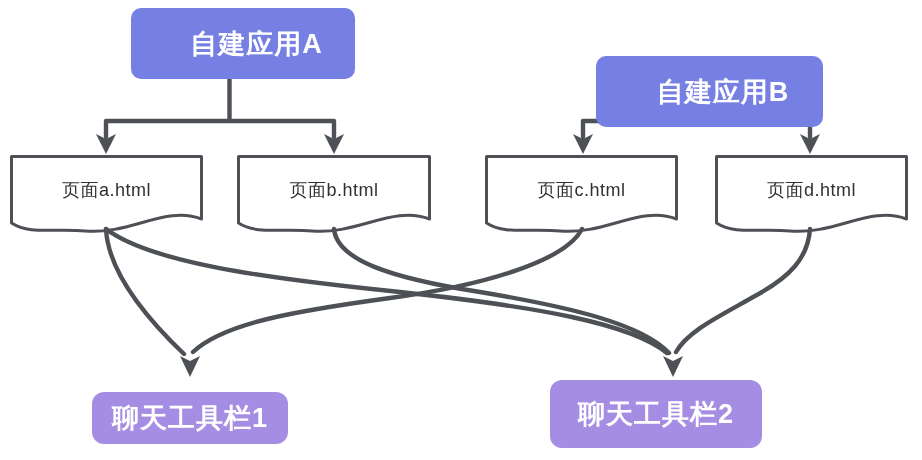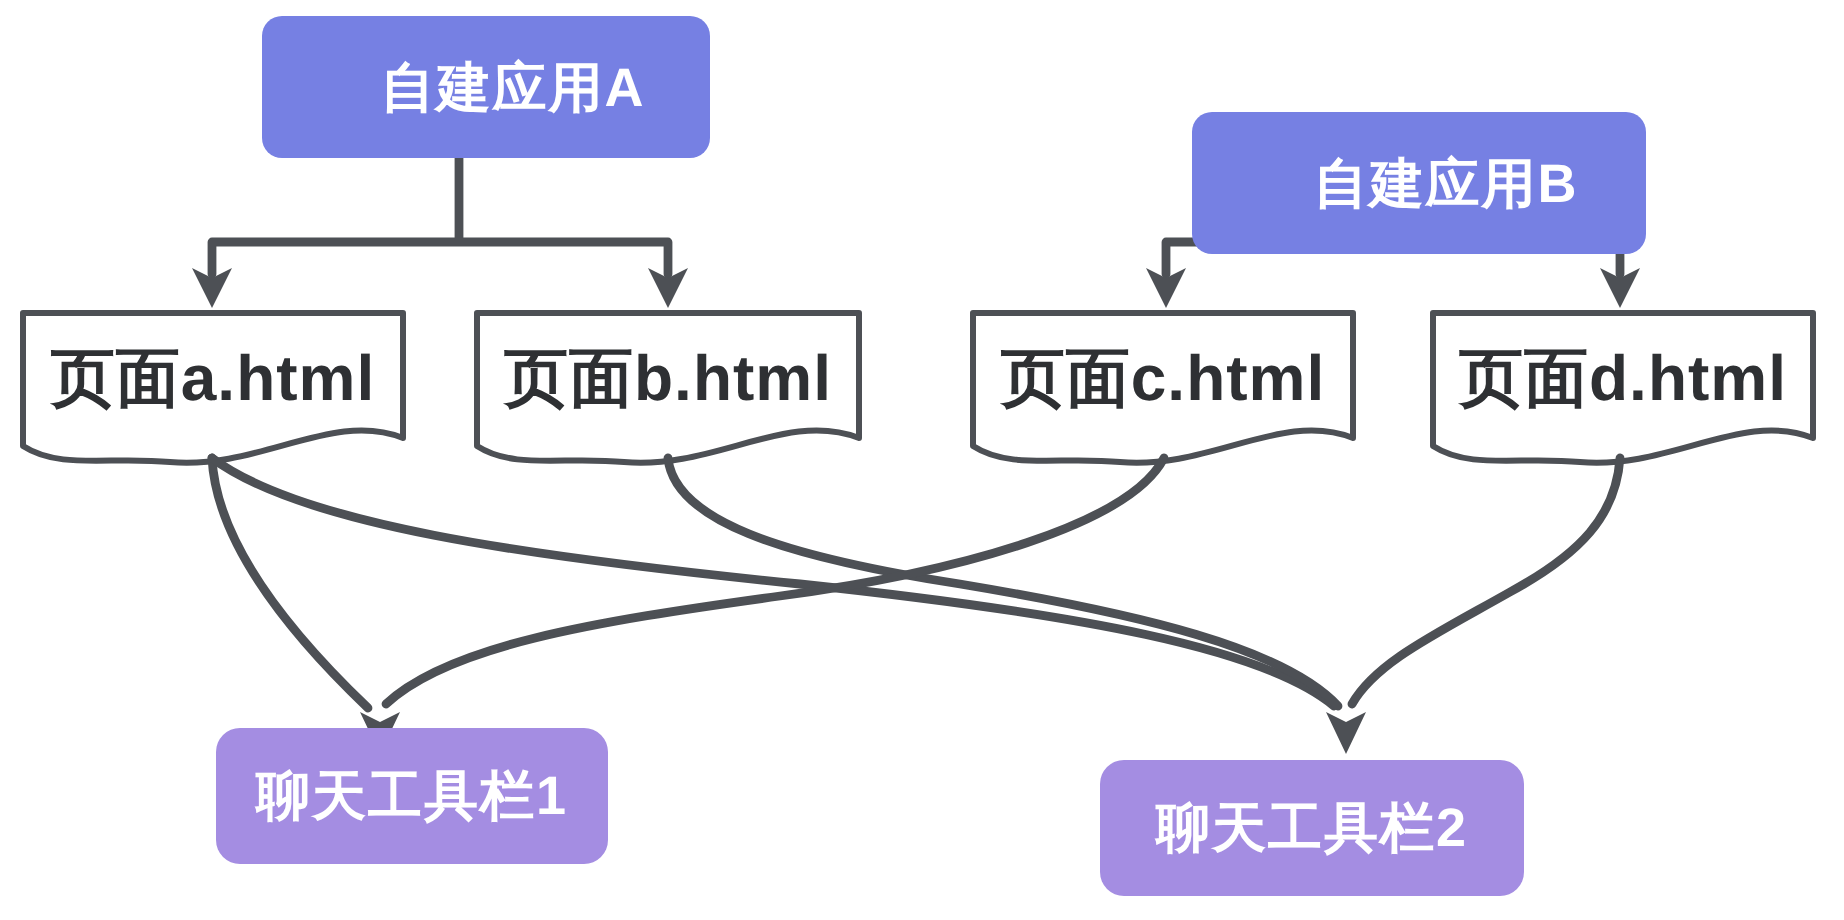--- a/index.html
+++ b/index.html
@@ -25,21 +25,21 @@
   .edge{fill:none;stroke:var(--line);stroke-width:4.4;stroke-linecap:round;}
   .arrowhead{fill:var(--line);stroke:none;}
   .box{
     position:absolute;display:flex;align-items:center;justify-content:center;
     color:var(--box-text);font-weight:bold;letter-spacing:1px;
   }
   .app-box{background:var(--app-fill);border-radius:10px;font-size:27px;padding-left:27px;}
   .toolbar-box{background:var(--toolbar-fill);border-radius:12px;font-size:27px;}
   .page-label{
     position:absolute;display:flex;align-items:center;justify-content:center;
-    color:var(--page-text);font-size:32px;font-weight:700;letter-spacing:0.5px;
+    color:var(--page-text);font-size:18px;font-weight:400;letter-spacing:0.5px;
   }
   .watermark{
     position:absolute;right:4px;top:433px;
     font-family:"Liberation Serif","DejaVu Serif",serif;
     font-size:21px;color:var(--watermark);letter-spacing:1px;
     white-space:nowrap;
   }
 </style>
 </head>
 <body>
@@ -85,20 +85,20 @@
   </div>
   <div class="box app-box" style="left:596px;top:8px;width:200px;height:71px;margin-top:48px;">
     <span>自建应用B</span>
   </div>
 
   <div class="page-label" style="left:10px;top:172px;width:193px;height:36px;">页面a.html</div>
   <div class="page-label" style="left:485px;top:172px;width:193px;height:36px;">页面c.html</div>
   <div class="page-label" style="left:237px;top:172px;width:194px;height:36px;">页面b.html</div>
   <div class="page-label" style="left:715px;top:172px;width:193px;height:36px;">页面d.html</div>
 
-  <div class="box toolbar-box" style="left:92px;top:364px;width:196px;height:68px;margin-left:16px;">
+  <div class="box toolbar-box" style="left:92px;top:392px;width:196px;height:52px;">
     <span>聊天工具栏1</span>
   </div>
   <div class="box toolbar-box" style="left:550px;top:380px;width:212px;height:68px;">
     <span>聊天工具栏2</span>
   </div>
 
 </div>
 
 </body></html>

